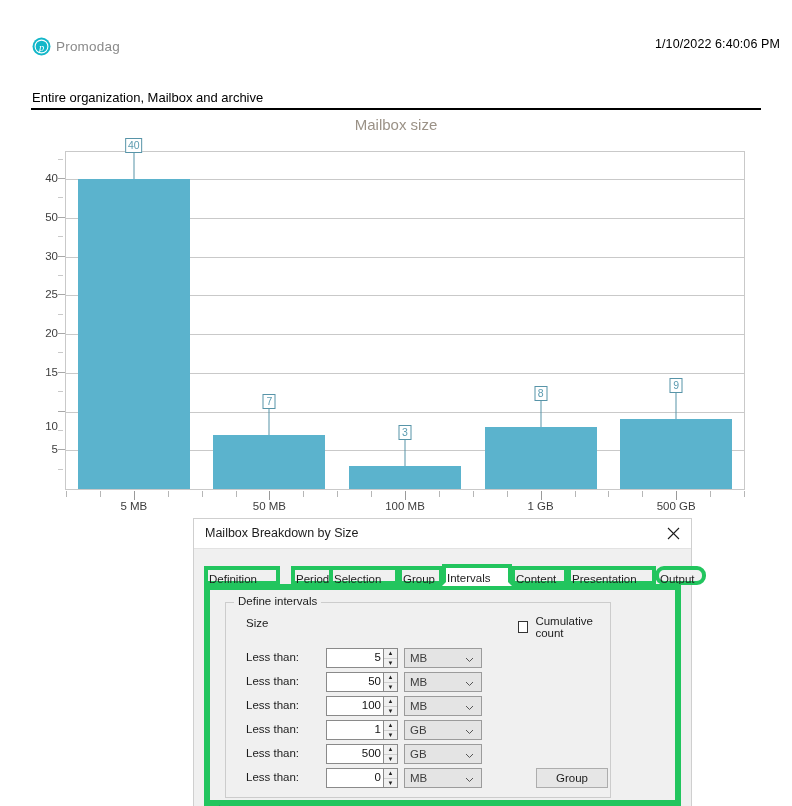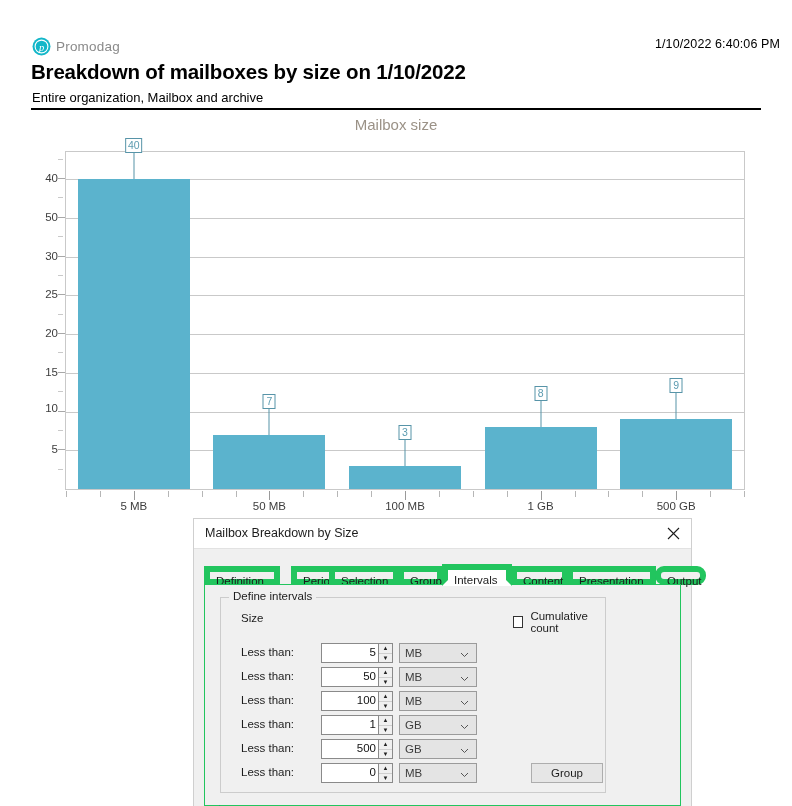--- a/index.html
+++ b/index.html
@@ -115,33 +115,33 @@
     background: #f0f0f0;
     border-top: 1px solid #e2e2e2;
   }
 
   
   .tabstrip {
     position: absolute; left: 10px; top: 15px; right: 10px; height: 21px;
   }
   .tab {
     position: absolute; top: 2px; height: 19px;
-    border: 6px solid #22c55e;
+    border: 4px solid #22c55e;
     background: #f0f0f0;
     font-size: 11.5px; color: #1c1c1c;
-    padding: 0 6px; line-height: 18px;
+    padding: 0 1px; line-height: 18px;
     white-space: nowrap;
   }
   .tab.active {
     top: 0; height: 22px; line-height: 20px;
     background: #ffffff; border-bottom-color: #ffffff; z-index: 3;
   }
   .tabpanel {
     position: absolute; left: 10px; top: 35px; right: 10px; bottom: 0;
-    border: 1px solid #22c55e; background: #f0f0f0;
+    border: 6px solid #22c55e; background: #f0f0f0;
   }
 
   
   .groupbox {
     position: absolute; left: 15px; top: 12px; width: 386px; height: 196px;
     border: 1px solid #cccccc;
   }
   .groupbox > .gb-legend {
     position: absolute; left: 8px; top: -8px; background: #f0f0f0;
     padding: 0 4px; font-size: 11.5px; color: #1c1c1c;
@@ -205,29 +205,28 @@
       <svg width="19" height="19" viewBox="0 0 19 19">
         <circle cx="9.5" cy="9.5" r="9" fill="#14b7c9"></circle>
         <circle cx="9.5" cy="9.5" r="6.4" fill="none" stroke="#ffffff" stroke-width="1.1"></circle>
         <text x="9.5" y="13.6" font-family="'Liberation Serif', serif" font-style="italic" font-size="10.5" fill="#ffffff" text-anchor="middle">p</text>
       </svg>
     </span>
     <span class="brand-name">Promodag</span>
   </div>
 
   <div class="report-date">1/10/2022 6:40:06 PM</div>
-  <div class="report-title">Breakdown of mailboxes by size on 1/10/2022</div>
   <div class="report-subtitle">Entire organization, Mailbox and archive</div>
   <div class="header-rule"></div>
 
   <div class="chart-title">Mailbox size</div>
 
   <div id="yaxis">
       <div class="ytick-label" style="top: 298.264px;">5</div>
-      <div class="ytick-label" style="top: 257px;">10</div>
+      <div class="ytick-label" style="top: 275px;">10</div>
       <div class="ytick-label" style="top: 220.793px;">15</div>
       <div class="ytick-label" style="top: 182.057px;">20</div>
       <div class="ytick-label" style="top: 143.322px;">25</div>
       <div class="ytick-label" style="top: 104.586px;">30</div>
       <div class="ytick-label" style="top: 65.8506px;">50</div>
       <div class="ytick-label" style="top: 27.1149px;">40</div>
     </div>
   <div id="ytickbar">
       <div class="ytick-major" style="top: 298.264px;"></div>
       <div class="ytick-major" style="top: 259.529px;"></div>

